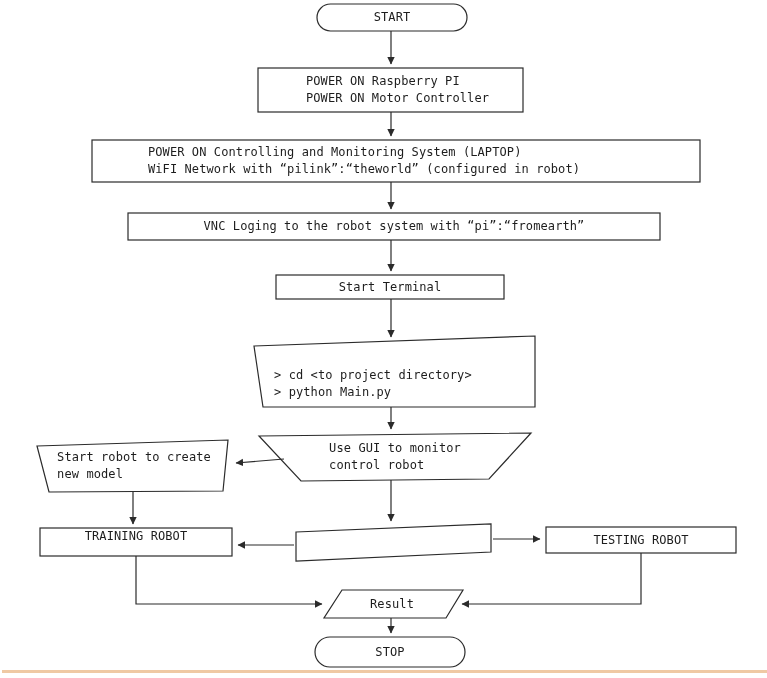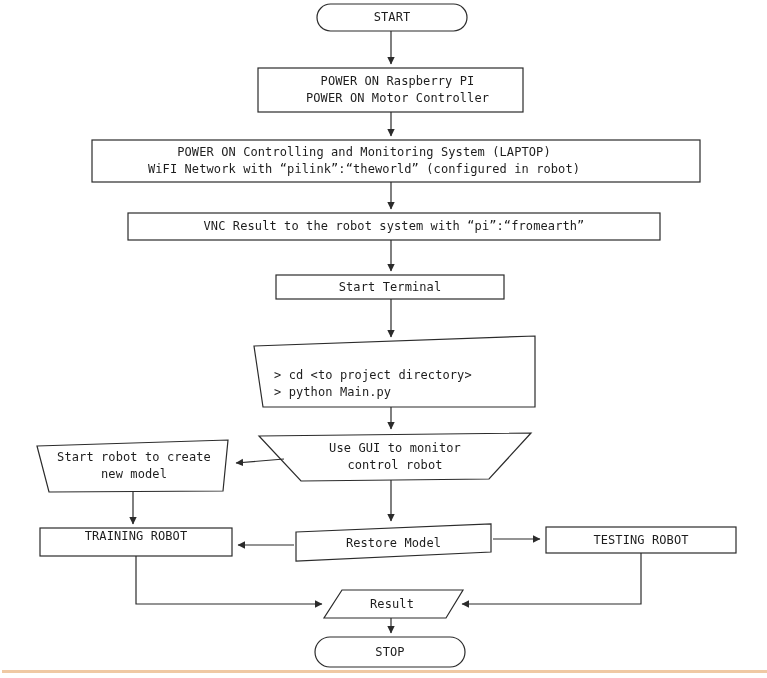--- a/index.html
+++ b/index.html
@@ -14,21 +14,20 @@
     overflow: hidden;
   }
   .stage svg { position: absolute; left: 0; top: 0; }
   .shape { fill: #ffffff; stroke: #2b2b2b; stroke-width: 1.2; }
   .edge  { fill: none;    stroke: #2b2b2b; stroke-width: 1.2; }
   .label {
     position: absolute;
     display: flex;
     align-items: center;
     justify-content: center;
-    text-align: center;
     font-size: 12px;
     line-height: 17px;
     white-space: pre-line;
     letter-spacing: 0.1px;
   }
   .label.left {
     justify-content: flex-start;
     text-align: left;
     padding-left: 4px;
   }
@@ -84,36 +83,35 @@
   </svg>
 
   <div class="label" style="left:317px; top:4px;  width:150px; height:27px;">START</div>
 
   <div class="label" style="left:258px; top:68px; width:265px; height:44px;margin-left:7px;">POWER ON Raspberry PI
 POWER ON Motor Controller</div>
 
   <div class="label" style="left:92px; top:140px; width:544px; height:42px;">POWER ON Controlling and Monitoring System (LAPTOP)
 WiFI Network with “pilink”:“theworld” (configured in robot)</div>
 
-  <div class="label" style="left:128px; top:213px; width:532px; height:27px;">VNC Result to the robot system with “pi”:“fromearth”</div>
+  <div class="label" style="left:128px; top:213px; width:532px; height:27px;">VNC Loging to the robot system with “pi”:“fromearth”</div>
 
   <div class="label" style="left:276px; top:275px; width:228px; height:24px;">Start Terminal</div>
 
   <div class="label left" style="left:270px; top:350px; width:258px; height:42px;margin-top:13px;">&gt; cd &lt;to project directory&gt;
 &gt; python Main.py</div>
 
   <div class="label" style="left:300px; top:436px; width:190px; height:42px;">Use GUI to monitor
 control robot</div>
 
   <div class="label" style="left:45px; top:443px; width:178px; height:46px;">Start robot to create
 new model</div>
 
   <div class="label" style="left:40px; top:528px; width:192px; height:17px;">TRAINING ROBOT</div>
 
-  <div class="label" style="left:296px; top:527px; width:195px; height:32px;">Restore Model</div>
 
   <div class="label" style="left:546px; top:527px; width:190px; height:26px;">TESTING ROBOT</div>
 
   <div class="label" style="left:330px; top:590px; width:124px; height:28px;">Result</div>
 
   <div class="label" style="left:315px; top:637px; width:150px; height:30px;">STOP</div>
 
   <div class="footer-line"></div>
 </div>
 

